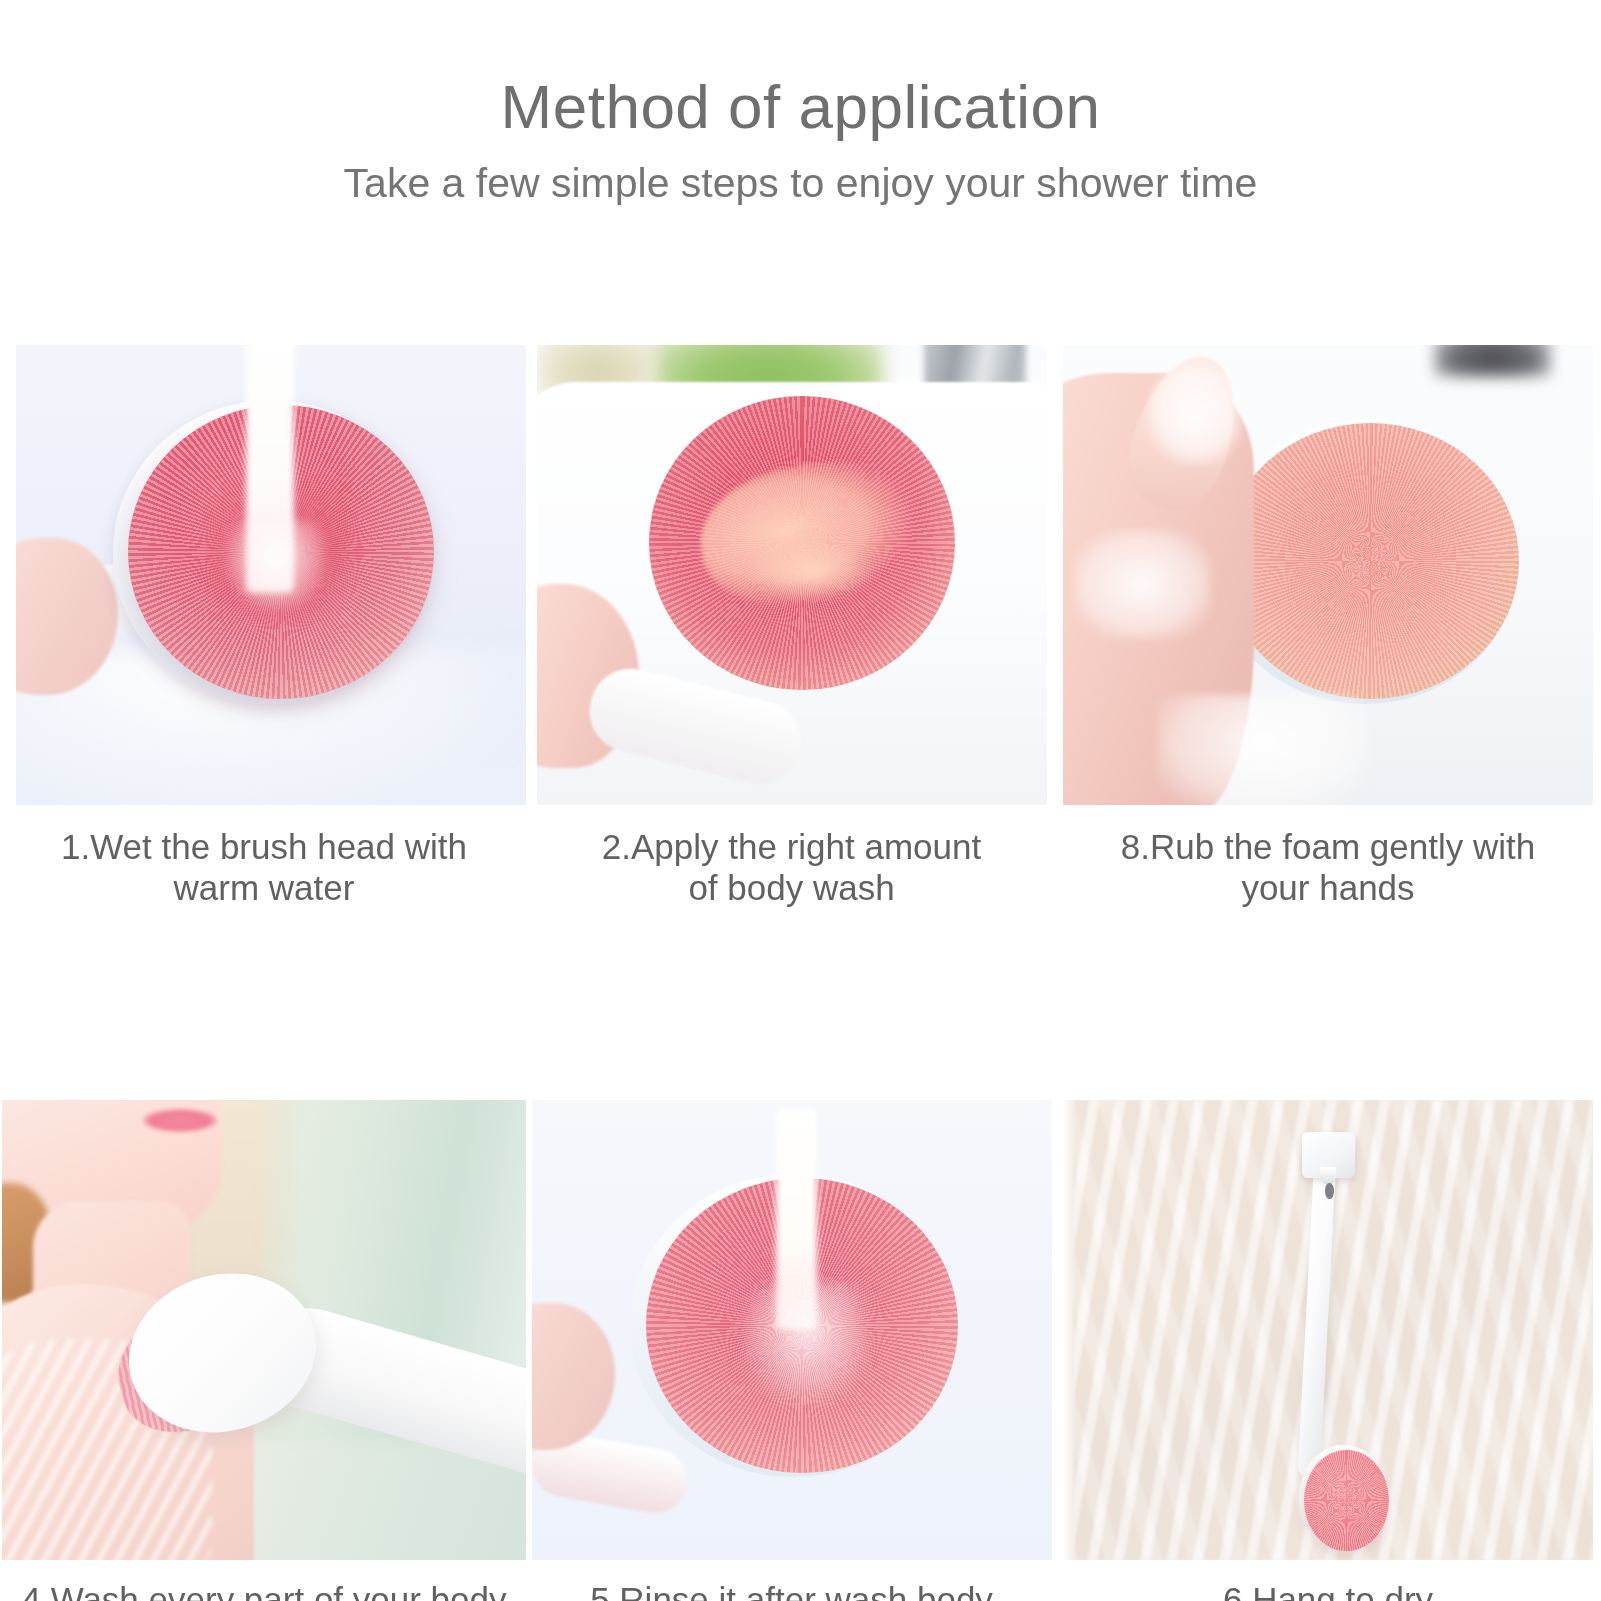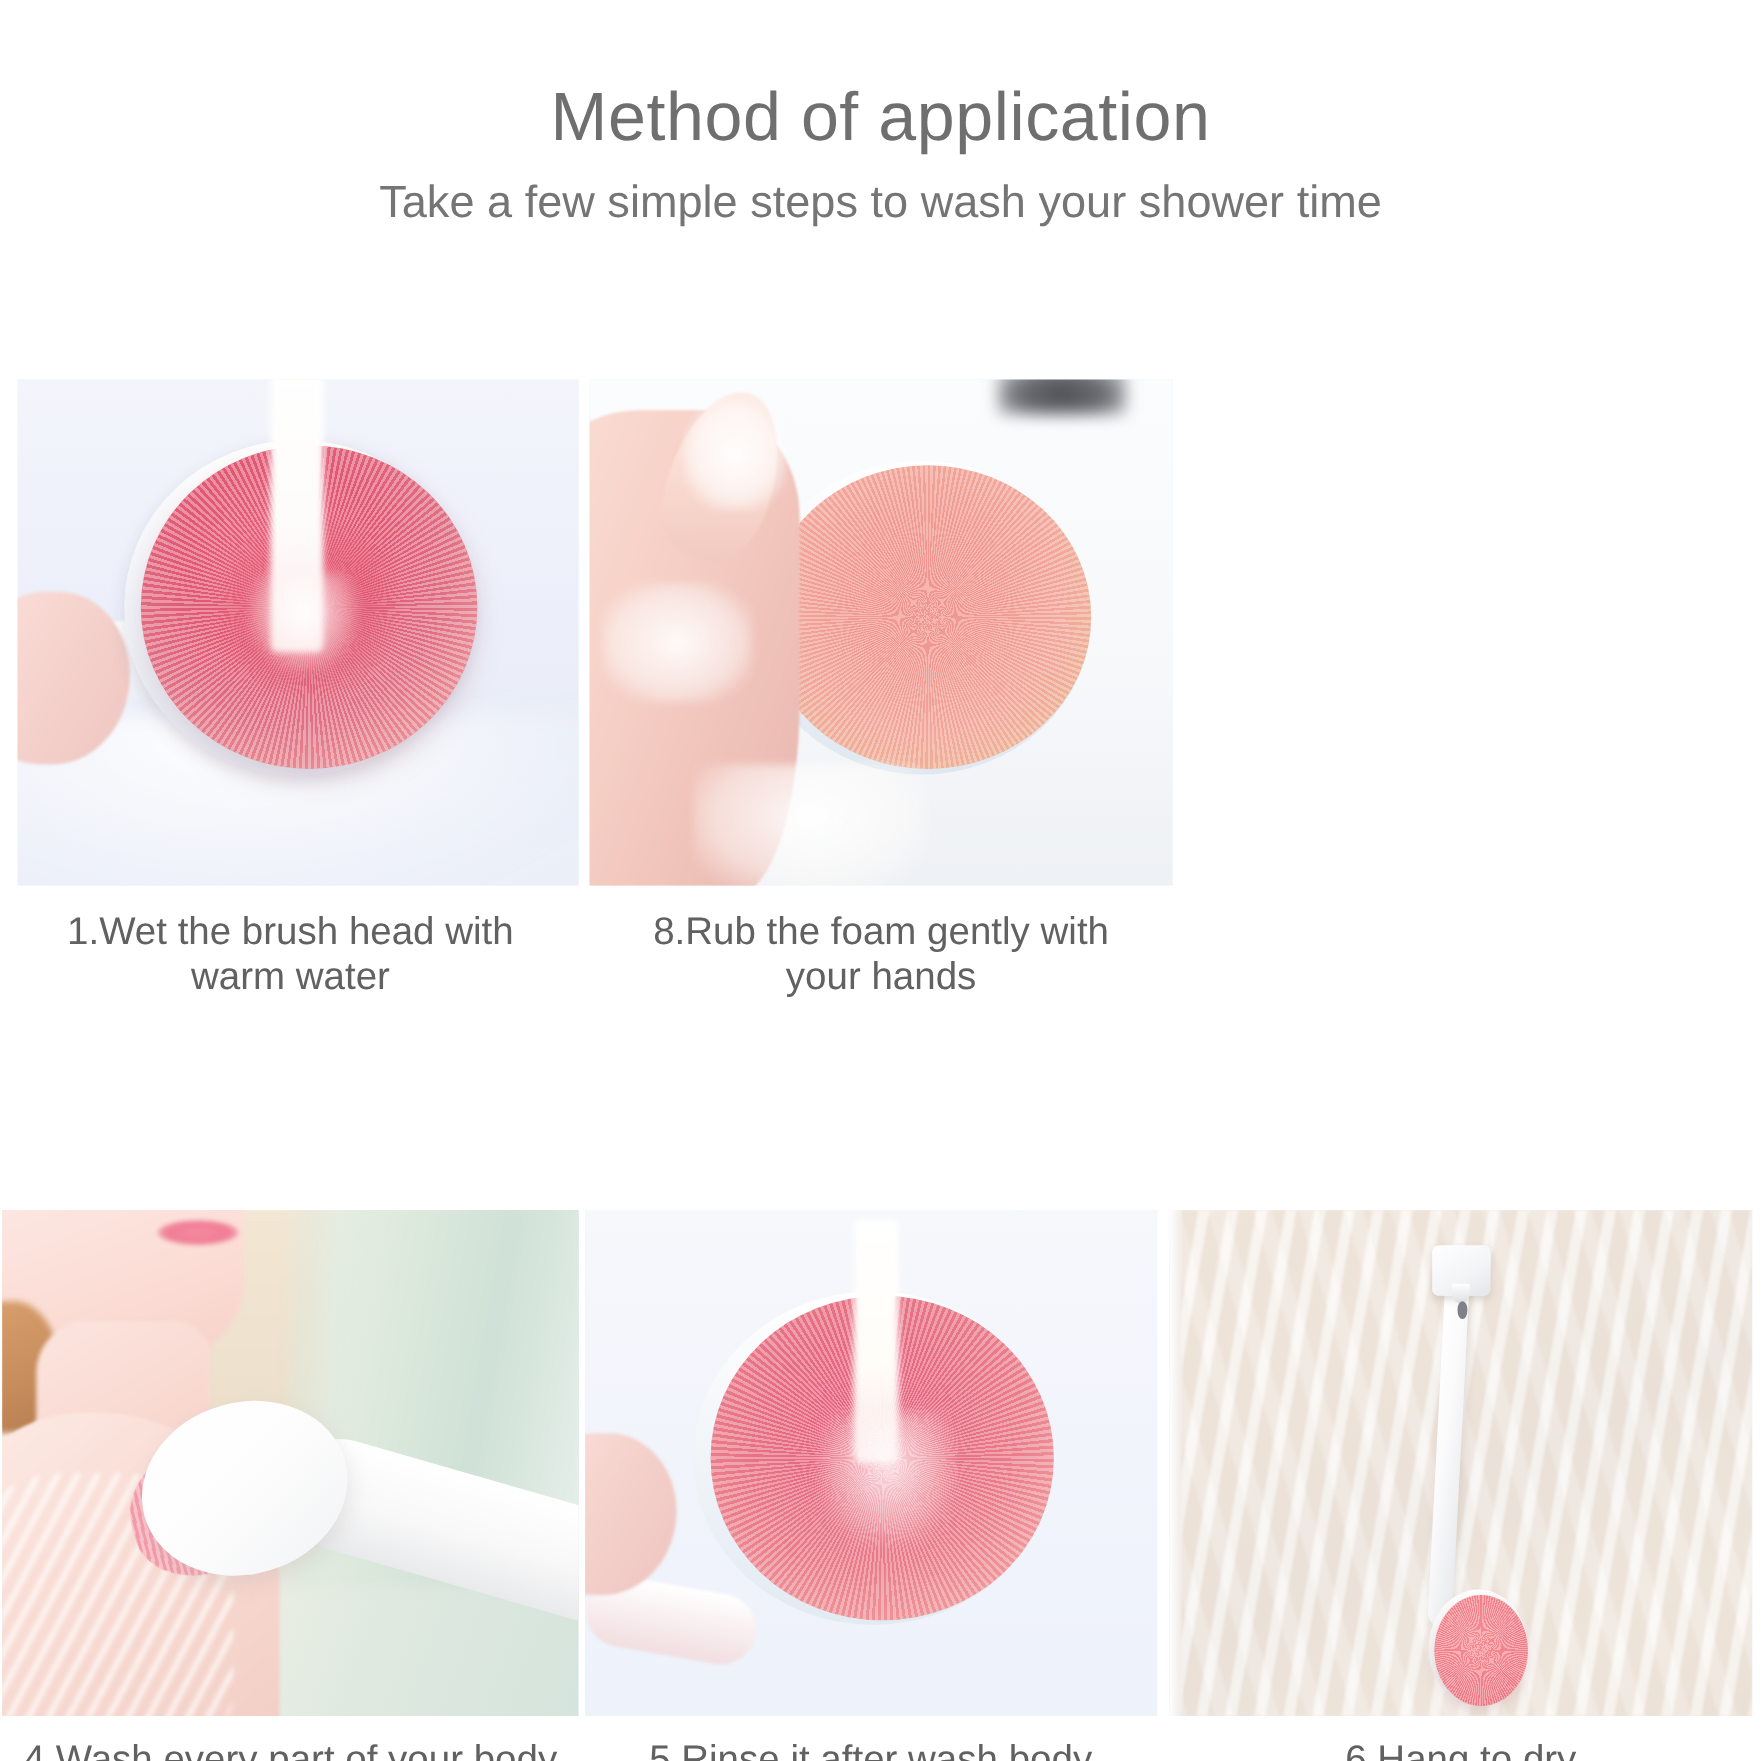--- a/index.html
+++ b/index.html
@@ -444,21 +444,21 @@
     left: 44.5%; top: 75%; width: 17%; height: 23%;
     border-radius: 50%;
     background: linear-gradient(180deg,#ffffff,#eceef1);
   }
 </style>
 </head>
 <body>
 
 <div class="header">
   <h1 class="title">Method of application</h1>
-  <p class="subtitle">Take a few simple steps to wash your shower time</p>
+  <p class="subtitle">Take a few simple steps to enjoy your shower time</p>
 </div>
 
 <div class="grid">
 
   <div class="row r1">
 
     <div class="cell cell-1">
       <div class="photo">
         <div class="layer p1-bg"></div>
         <div class="layer p1-sink"></div>
@@ -468,20 +468,38 @@
         <div class="layer brush-disc p1-disc">
           <div class="bristles"></div>
         </div>
         <div class="layer p1-stream"></div>
         <div class="layer p1-splash"></div>
       </div>
       <div class="caption">1.Wet the brush head with
 warm water</div>
     </div>
 
+    <div class="cell cell-2">
+      <div class="photo">
+        <div class="layer p2-bg"></div>
+        <div class="layer p2-green"></div>
+        <div class="layer p2-green2"></div>
+        <div class="layer p2-faucet"></div>
+        <div class="layer p2-counter"></div>
+        <div class="layer p2-hand"></div>
+        <div class="layer p2-handle"></div>
+        <div class="layer brush-disc p2-disc">
+          <div class="bristles"></div>
+        </div>
+        <div class="layer p2-soap"></div>
+        <div class="layer p2-soap2"></div>
+      </div>
+      <div class="caption">2.Apply the right amount
+of body wash</div>
+    </div>
 
     <div class="cell cell-3">
       <div class="photo">
         <div class="layer p3-bg"></div>
         <div class="layer p3-dark"></div>
         <div class="layer p3-backplate"></div>
         <div class="layer brush-disc p3-disc">
           <div class="bristles"></div>
         </div>
         <div class="layer p3-hand"></div>

